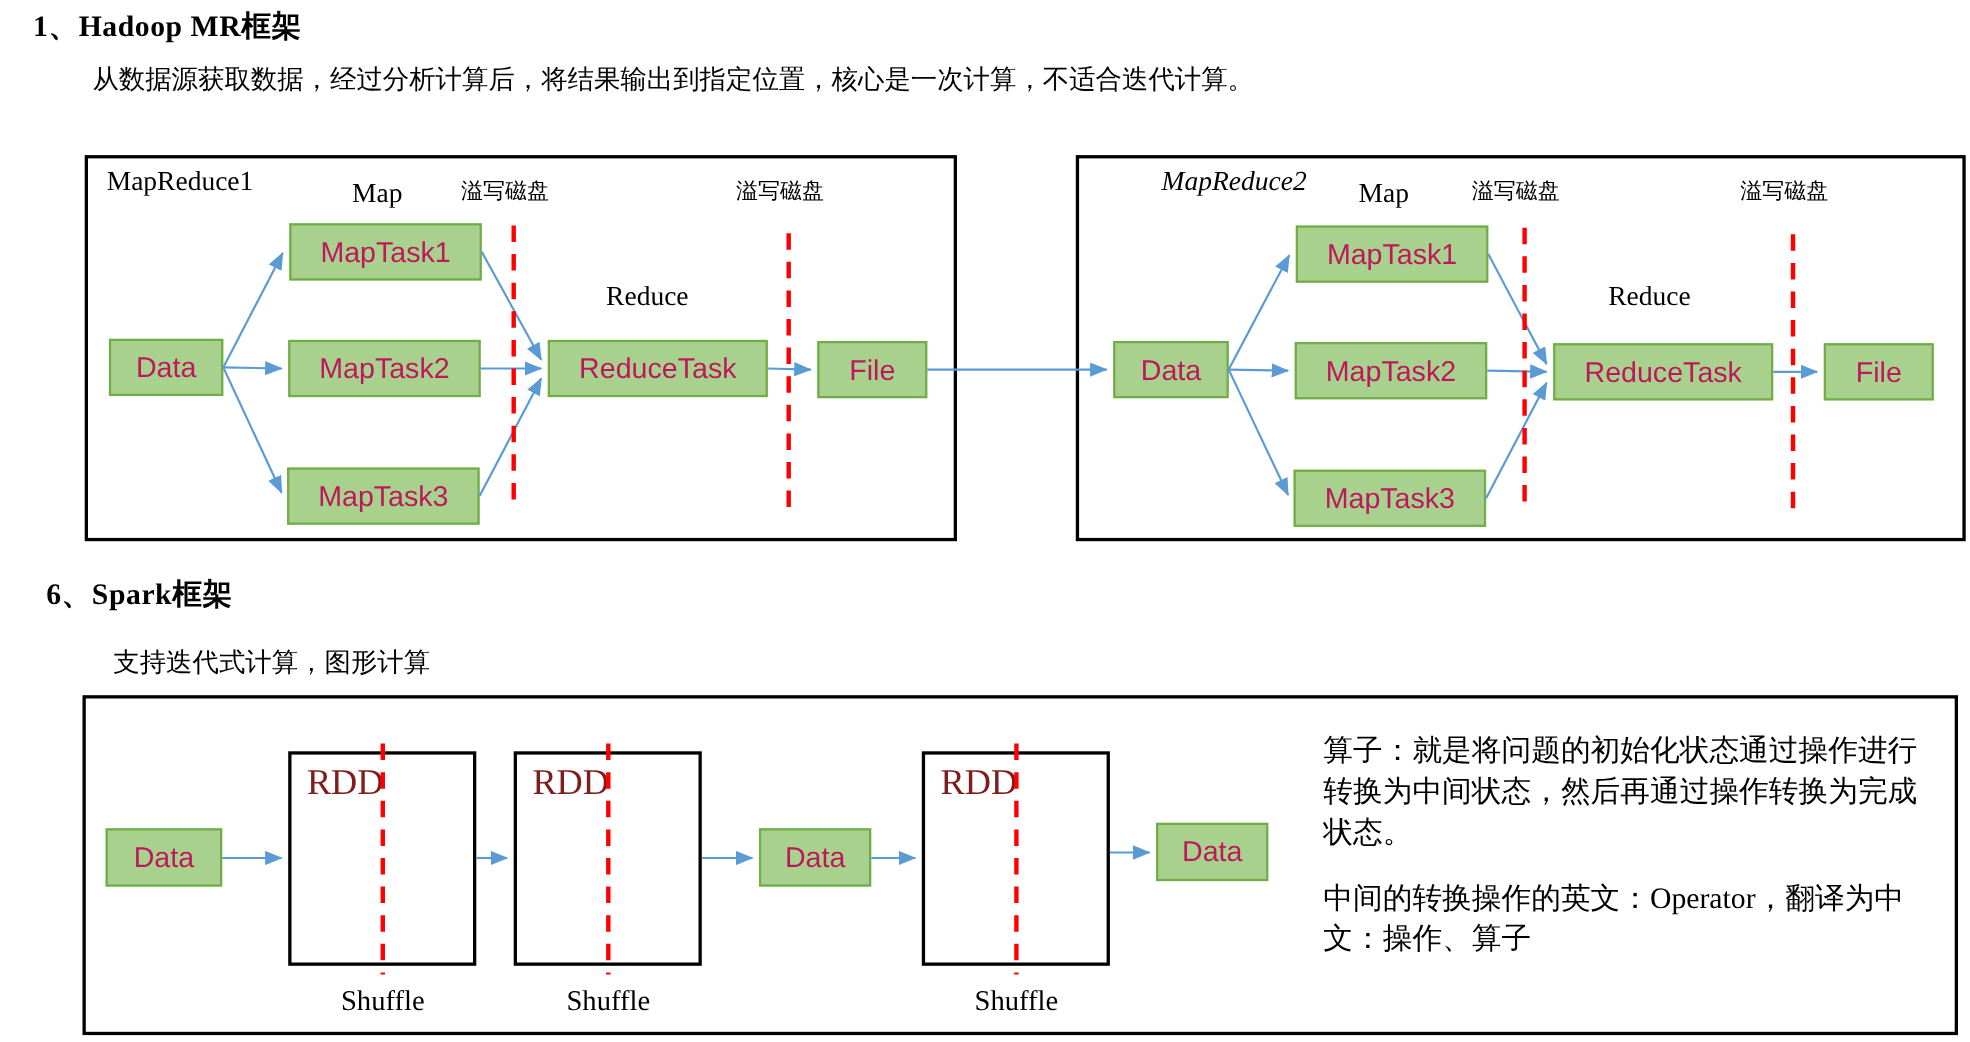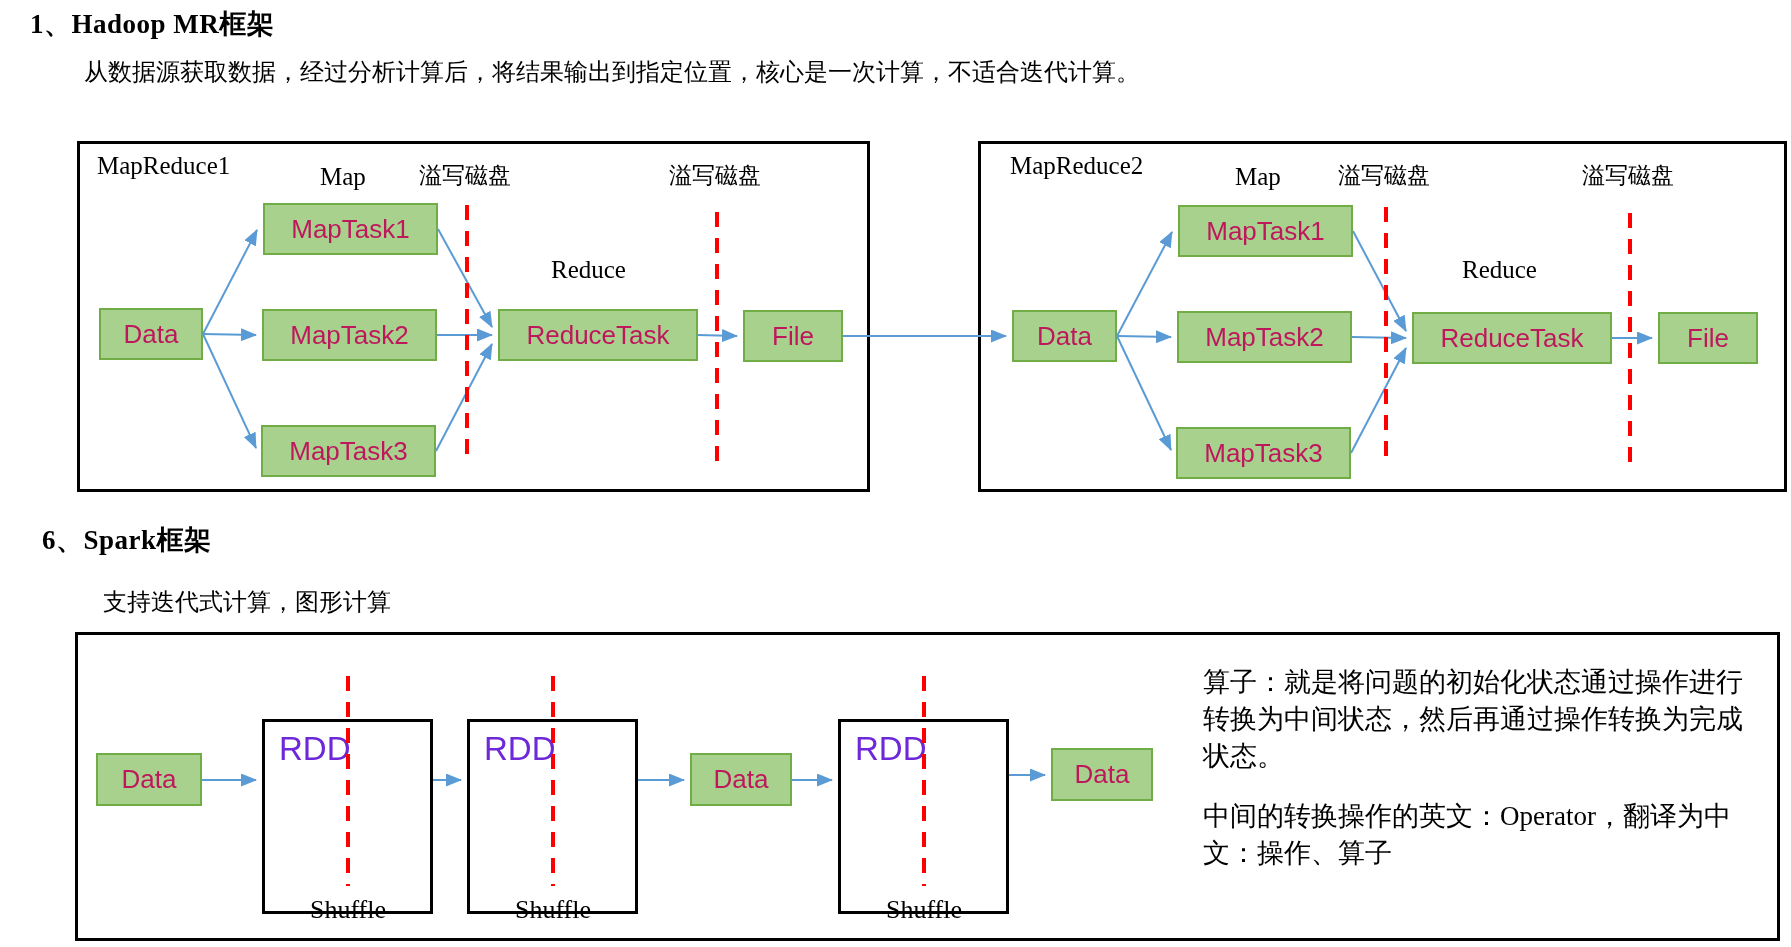--- a/index.html
+++ b/index.html
@@ -15,25 +15,25 @@
   .frame{position:absolute;border:3px solid #000;background:transparent;box-sizing:border-box;}
   
   .gbox{
     position:absolute;background:#A9D18E;border:2px solid #70AD47;box-sizing:border-box;
     display:flex;align-items:center;justify-content:center;
     font-family:"Liberation Sans","DejaVu Sans",sans-serif;font-size:26px;color:#be185d;
   }
   
   .rddbox{
     position:absolute;background:#ffffff;border:3px solid #000;box-sizing:border-box;
-    font-family:Liberation Sans, sans-serif;font-size:33px;color:#6d28d9;margin-top:36px;
+    font-family:Liberation Serif, serif;font-size:33px;color:#7f1d1d;
   }
   .rddbox .rlab{position:absolute;left:14px;top:8px;}
   .dlabel{font-size:25px;}          
-  .spill{font-size:23px;}
+  .spill{font-size:20px;}
   .shuffle{font-size:26px;text-align:center;width:180px;margin-left:-90px;}
   .note{font-size:24px;}
   .annot{font-size:27px;line-height:37px;}
   #arrow-overlay{position:absolute;left:0;top:0;pointer-events:none;z-index:10;}
 </style>
 </head>
 <body>
 
 <div id="canvas">
 
@@ -48,21 +48,21 @@
   <div class="abs dlabel" style="left:551px;top:256px;">Reduce</div>
 
   <div class="gbox" style="left:99px;top:308px;width:104px;height:52px;">Data</div>
   <div class="gbox" style="left:263px;top:203px;width:175px;height:52px;">MapTask1</div>
   <div class="gbox" style="left:262px;top:309px;width:175px;height:52px;">MapTask2</div>
   <div class="gbox" style="left:261px;top:425px;width:175px;height:52px;">MapTask3</div>
   <div class="gbox" style="left:498px;top:309px;width:200px;height:52px;">ReduceTask</div>
   <div class="gbox" style="left:743px;top:310px;width:100px;height:52px;">File</div>
 
   <div class="frame" style="left:978px;top:141px;width:809px;height:351px;"></div>
-  <div class="abs dlabel" style="left:1010px;top:152px;">MapReduce2</div>
+  <div class="abs dlabel" style="left:1056px;top:152px;font-style:italic;">MapReduce2</div>
   <div class="abs dlabel" style="left:1235px;top:163px;">Map</div>
   <div class="abs spill" style="left:1338px;top:160px;">溢写磁盘</div>
   <div class="abs spill" style="left:1582px;top:160px;">溢写磁盘</div>
   <div class="abs dlabel" style="left:1462px;top:256px;">Reduce</div>
 
   <div class="gbox" style="left:1012px;top:310px;width:105px;height:52px;">Data</div>
   <div class="gbox" style="left:1178px;top:205px;width:175px;height:52px;">MapTask1</div>
   <div class="gbox" style="left:1177px;top:311px;width:175px;height:52px;">MapTask2</div>
   <div class="gbox" style="left:1176px;top:427px;width:175px;height:52px;">MapTask3</div>
   <div class="gbox" style="left:1412px;top:312px;width:200px;height:52px;">ReduceTask</div>

